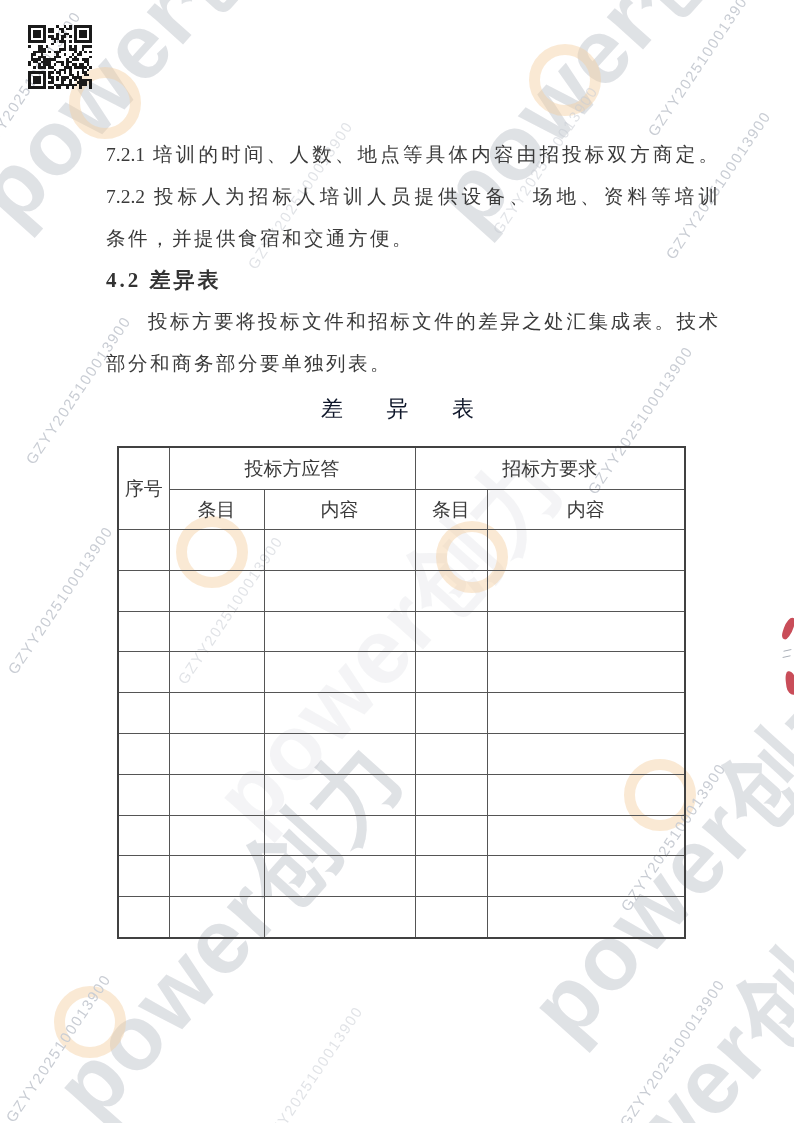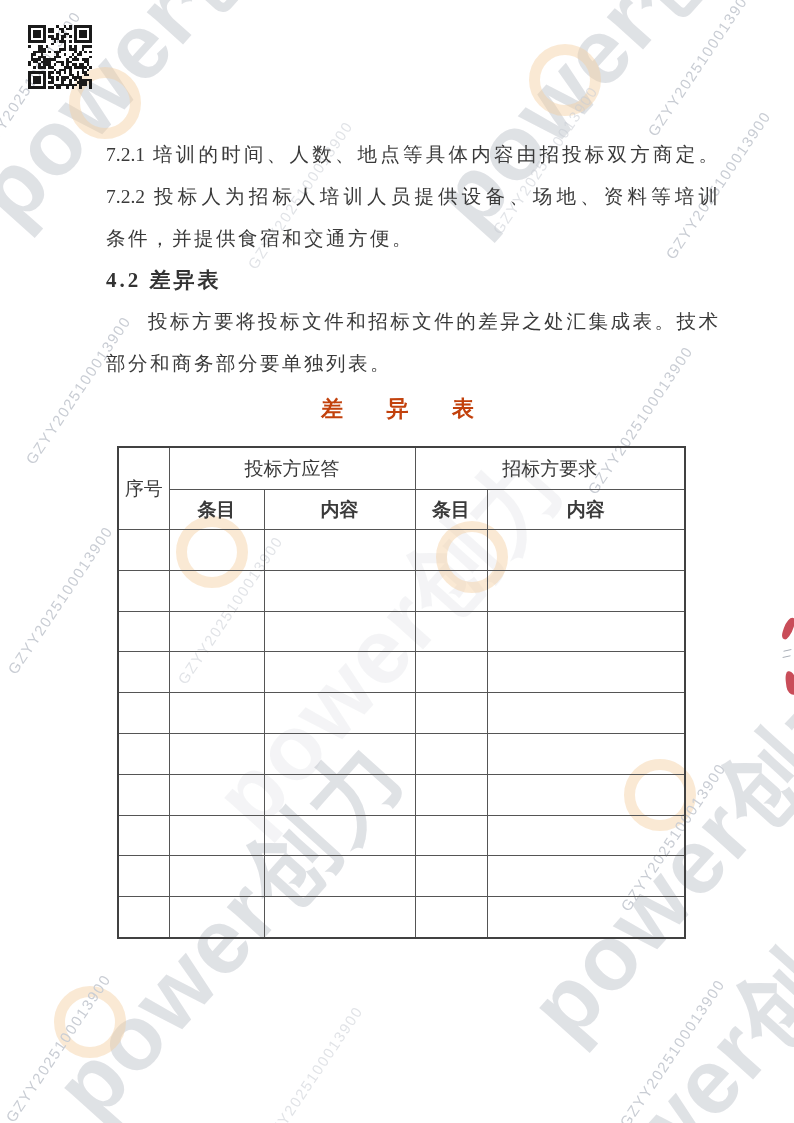--- a/index.html
+++ b/index.html
@@ -44,37 +44,37 @@
   }
   .just{text-align:justify;text-align-last:justify;}
   .plain{letter-spacing:2.5px;}
   .indent{text-indent:42px;}
   .heading{
     position:absolute;left:106px;
     font-size:21px;font-weight:bold;letter-spacing:3px;color:#333;
   }
   .tbl-title{
     position:absolute;left:117px;top:394px;width:567px;
-    text-align:center;font-size:22px;font-weight:bold;
-    letter-spacing:6px;word-spacing:26px;color:#c2410c;
+    text-align:center;font-size:22px;font-weight:normal;
+    letter-spacing:6px;word-spacing:26px;color:#0f172a;
   }
   table.diff{
     position:absolute;left:117px;top:446px;
     width:567px;border-collapse:collapse;table-layout:fixed;
     border:2px solid #414141;
     background:transparent;
   }
   table.diff th,table.diff td{
     border:1.5px solid #555;
     font-weight:normal;font-size:19px;color:#3a3a3a;
     text-align:center;vertical-align:middle;padding:0;
     background:transparent;
   }
   tr.hr1 th{height:41px;}
-  tr.hr2 th{height:39px;font-weight:bold;}
+  tr.hr2 th{height:39px;}
   table.diff tbody td{height:39.8px;}
   th.seq{word-break:break-all;line-height:40px;padding:0 14px;}
   
   .stamp-a{
     position:absolute;left:784px;top:617px;width:9px;height:23px;
     background:#c94d59;border-radius:70% 30% 60% 40%/60% 40% 70% 30%;
     transform:rotate(18deg);z-index:2;
   }
   .stamp-b{
     position:absolute;left:786px;top:671px;width:10px;height:24px;

